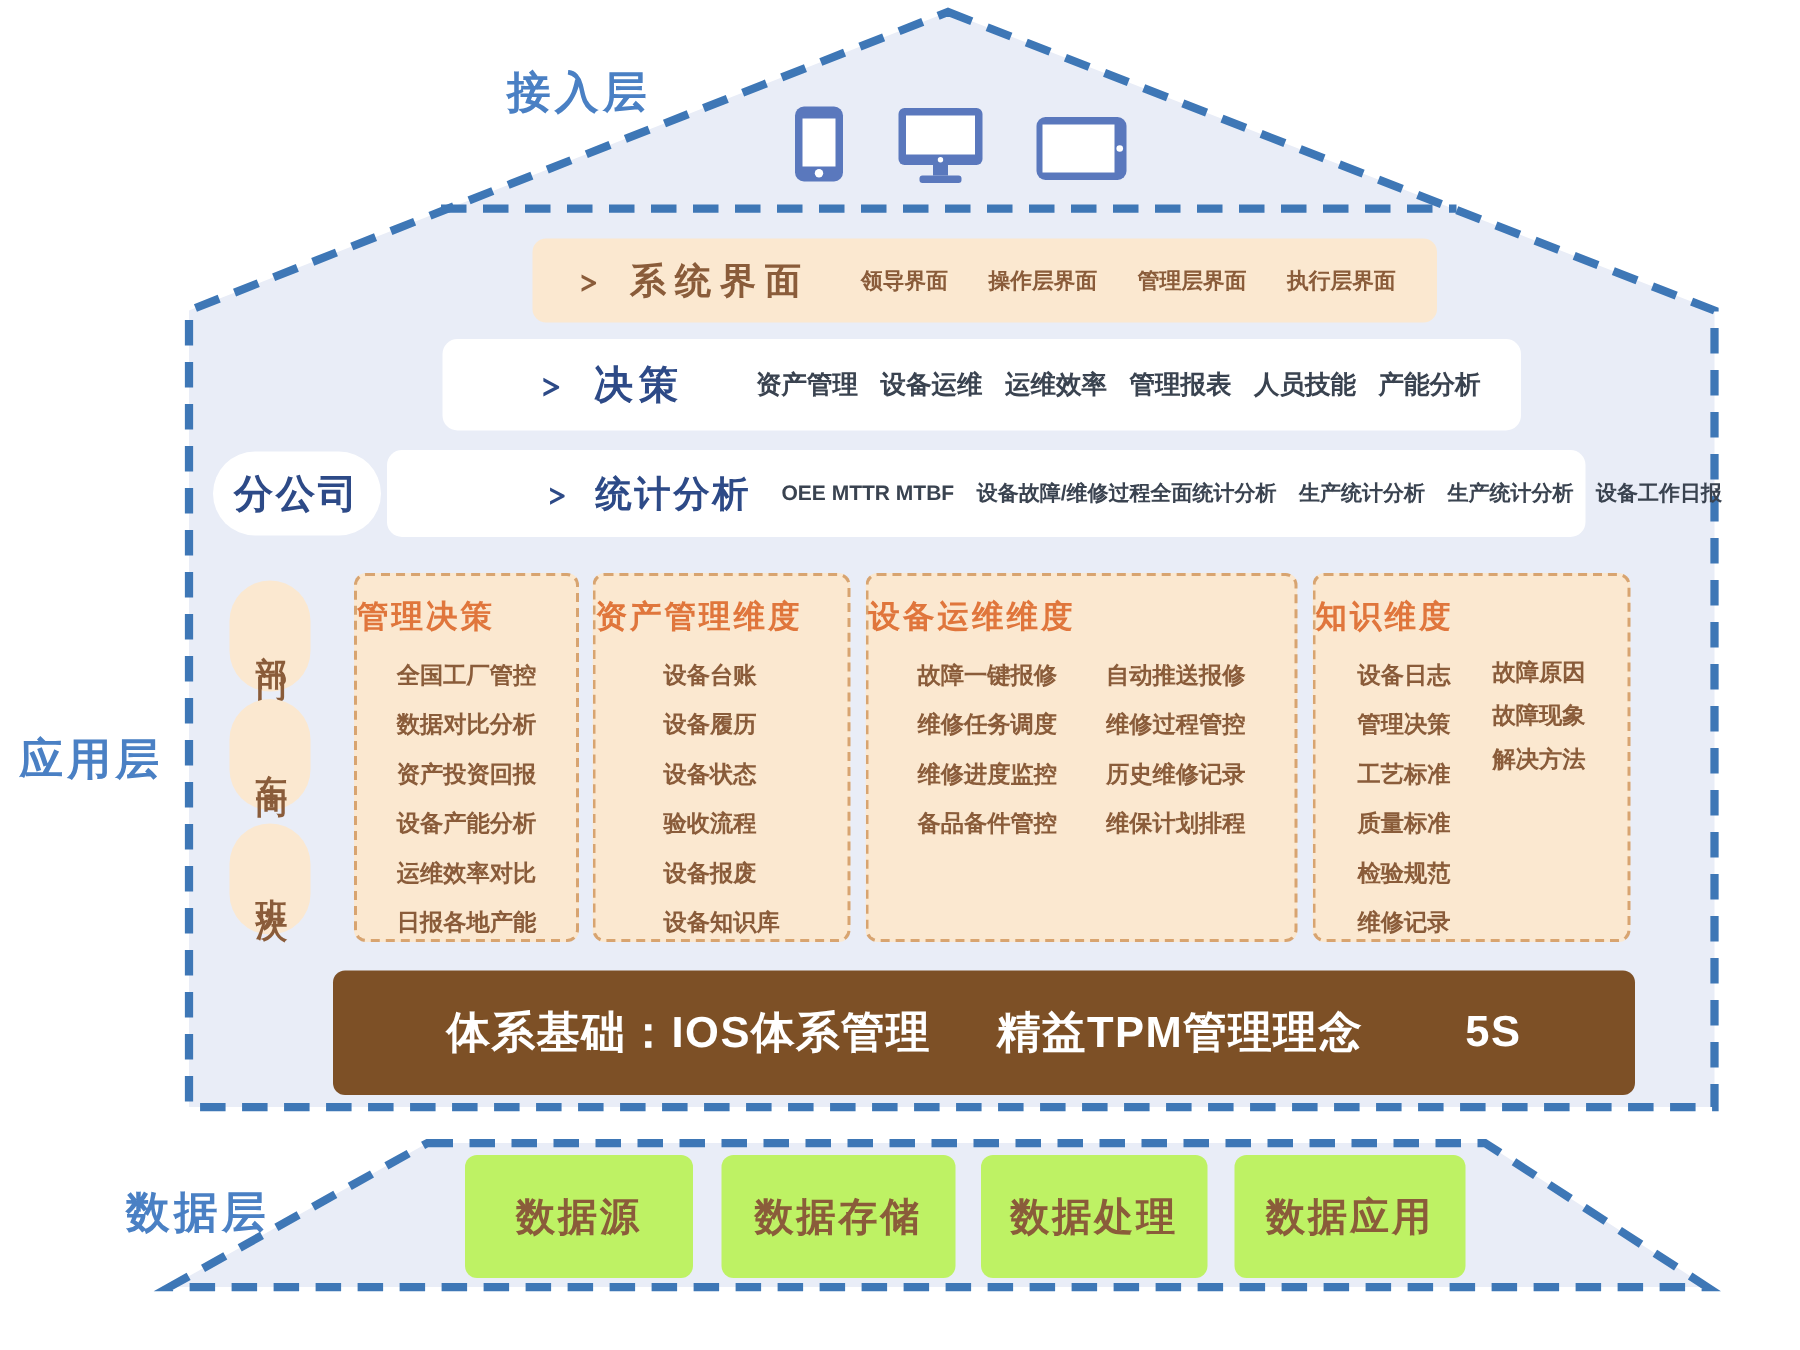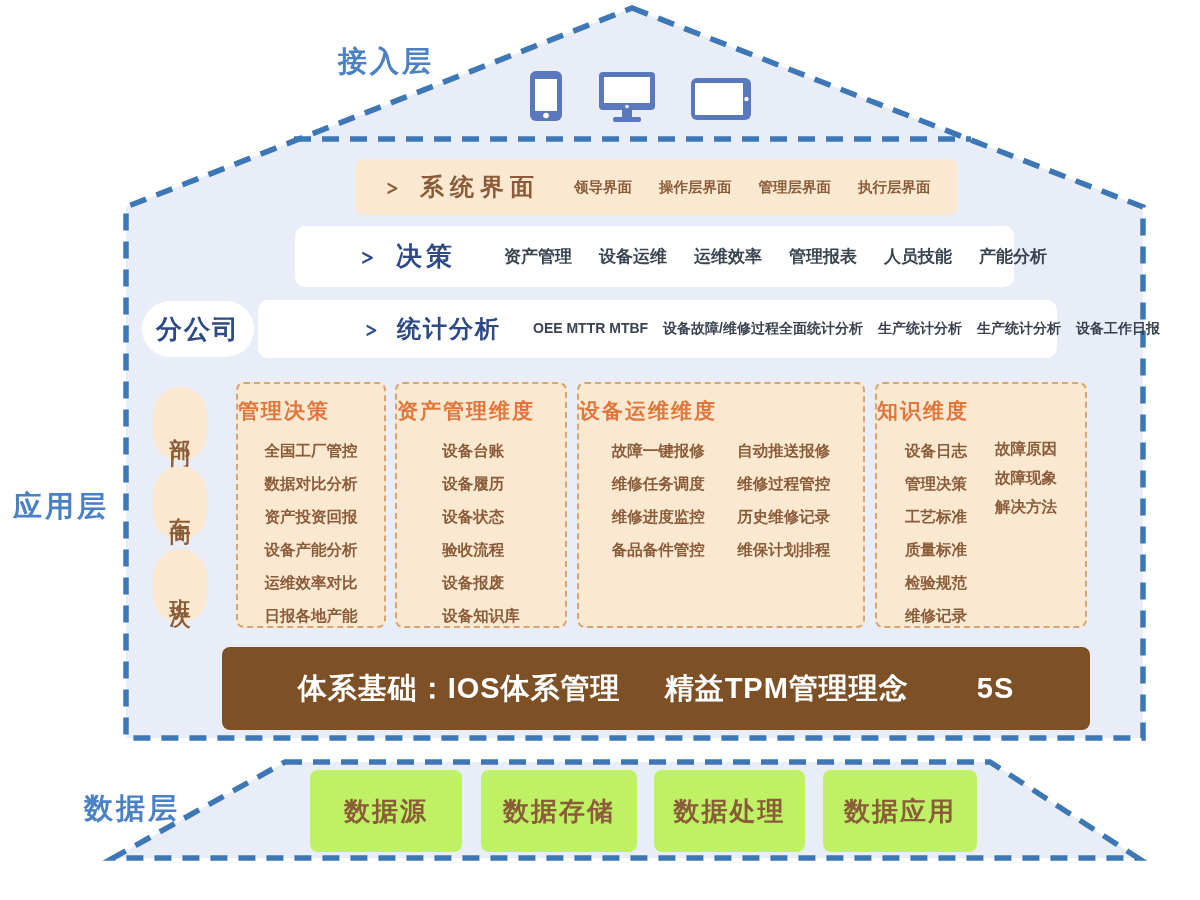--- a/index.html
+++ b/index.html
@@ -13,25 +13,25 @@
 
   .row{position:absolute;z-index:2;display:flex;align-items:center;box-sizing:border-box;white-space:nowrap;}
   .chev{display:inline-block;transform:scaleX(.8);}
   .sys{left:355px;top:159px;width:603px;height:56px;background:#FBE8D0;border-radius:9px;padding-left:26px;}
   .sys .chev{font-size:23px;color:#8A5C3A;}
   .sys .title{font-size:24px;color:#8A5C3A;margin-left:16px;letter-spacing:6px;}
   .sys .items{display:flex;gap:27px;margin-left:34px;font-size:14.5px;color:#8A5C3A;}
   .dec{left:295px;top:226px;width:719px;height:61px;background:#fff;border-radius:10px;padding-left:60px;}
   .dec .chev{font-size:25px;color:#2D4A87;}
   .dec .title{font-size:26px;color:#2D4A87;margin-left:16px;letter-spacing:4px;}
-  .dec .items{display:flex;gap:27px;margin-left:48px;font-size:17px;color:#3A4350;}
+  .dec .items{display:flex;gap:15px;margin-left:48px;font-size:17px;color:#3A4350;}
   .sta{left:258px;top:300px;width:799px;height:58px;background:#fff;border-radius:10px;padding-left:102px;}
   .sta .chev{font-size:23px;color:#2D4A87;}
   .sta .title{font-size:24px;color:#2D4A87;margin-left:14px;letter-spacing:2px;}
-  .sta .items{display:flex;gap:15px;margin-left:32px;font-size:14px;color:#3A4350;}
+  .sta .items{display:flex;gap:15px;margin-left:20px;font-size:14px;color:#3A4350;}
 
   .pill{position:absolute;z-index:2;background:#fff;border-radius:28px;display:flex;align-items:center;justify-content:center;color:#2D4A87;font-size:26px;letter-spacing:2px;}
   .pill.group{left:148px;top:230px;width:100px;height:56px;}
   .pill.branch{left:142px;top:301px;width:112px;height:56px;text-align:right;}
 
   .vpill{position:absolute;z-index:2;left:153px;width:54px;height:74px;background:#FBE8D0;border-radius:27px;
     color:#8A5C3A;font-size:21px;writing-mode:vertical-rl;text-orientation:upright;letter-spacing:8px;
     display:flex;align-items:center;justify-content:center;padding-top:8px;box-sizing:border-box;}
 
   .dim-box{position:absolute;z-index:2;top:382px;height:246px;background:#FBE8D0;border:2px dashed #D8A470;border-radius:8px;box-sizing:border-box;text-align:left;}

